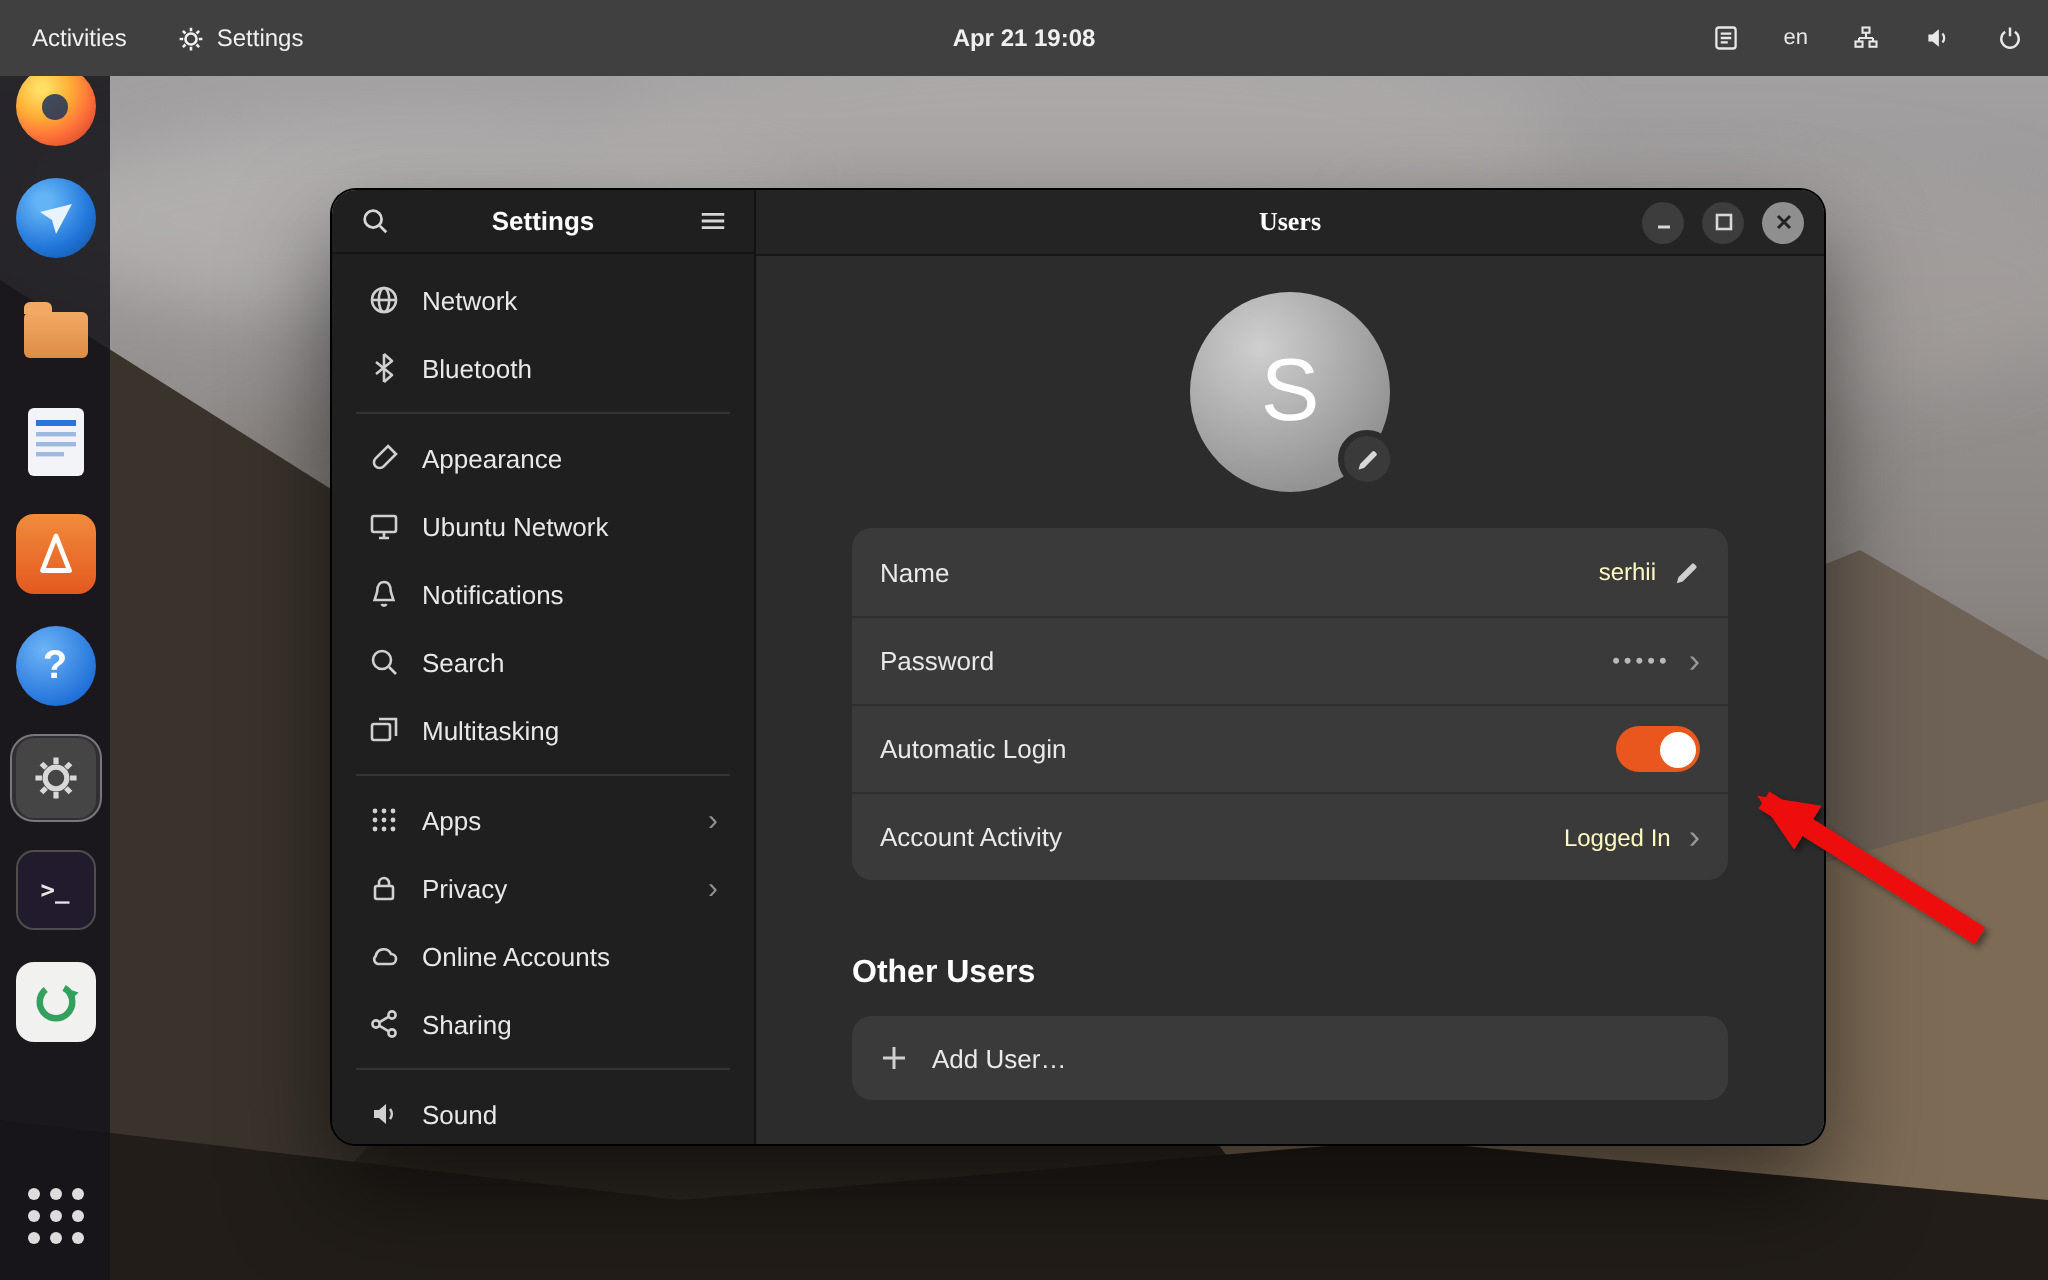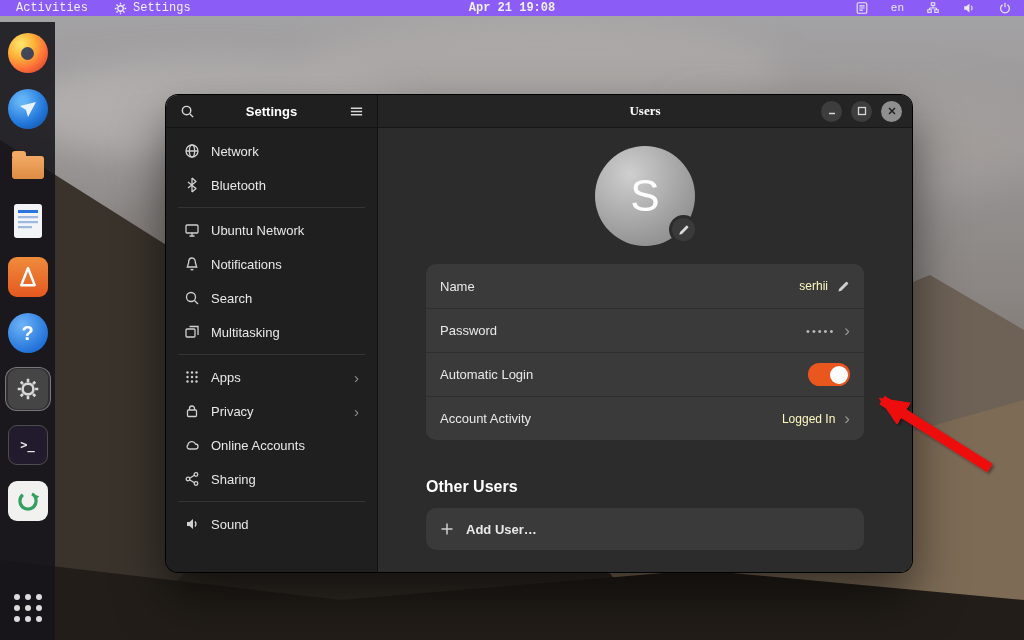--- a/index.html
+++ b/index.html
@@ -4,22 +4,22 @@
 <style>
   * { margin:0; padding:0; box-sizing:border-box; }
   html,body { width:1024px; height:640px; overflow:hidden; }
   body { font-family:"Liberation Sans", sans-serif; background:#000; }
   button { background:none; border:none; color:inherit; font:inherit; padding:0; }
 
   .desktop { position:relative; width:1024px; height:640px; overflow:hidden; background:#6f6a66; }
   .wallpaper { position:absolute; inset:0; width:100%; height:100%; display:block; }
 
   
-  .topbar { position:absolute; top:0; left:0; right:0; height:16px; background:#8b5cf6;
-            display:flex; align-items:center; color:#f0f0f0; font-size:12px; z-index:30;font-family:Liberation Mono, monospace; }
+  .topbar { position:absolute; top:0; left:0; right:0; height:38px; background:#404040;
+            display:flex; align-items:center; color:#f0f0f0; font-size:12px; z-index:30; }
   .tb-left { display:flex; align-items:center; gap:14px; margin-left:10px; }
   .tb-item { padding:2px 6px; border-radius:4px; }
   .tb-app { display:flex; align-items:center; gap:6px; }
   .tb-clock { position:absolute; left:50%; transform:translateX(-50%); font-weight:600; padding:2px 8px; }
   .tb-right { margin-left:auto; display:flex; align-items:center; gap:22px; margin-right:12px; }
   .tb-ic svg { display:block; }
   .tb-en { font-size:11px; color:#e8e8e8; }
 
   
   .dock { position:absolute; top:22px; left:0; bottom:0; width:55px;
@@ -85,21 +85,21 @@
   .row-right { margin-left:auto; display:flex; align-items:center; gap:9px; }
   .row-value { color:#fef9c3; font-size:12px; }
   .pw-dots { letter-spacing:2px; font-size:11px; color:#b9b9b9; }
   .chev { color:#989898; font-size:17px; line-height:1; }
   .chev::before { content:"\203A"; }
   .toggle { width:42px; height:23px; border-radius:12px; background:#e9571f; position:relative; }
   .toggle::after { content:""; position:absolute; top:2.5px; right:2.5px; width:18px; height:18px; border-radius:50%; background:#ffffff; }
 
   .other-heading { width:438px; margin:38px auto 12px; color:#ffffff; font-size:16px; font-weight:bold; }
   .add-user { width:438px; height:42px; margin:0 auto; background:#3a3a3a; border-radius:10px;
-              display:flex; align-items:center; gap:12px; padding:0 14px; color:#e9e9e9; font-size:13px;font-weight:bold; }
+              display:flex; align-items:center; gap:12px; padding:0 14px; color:#e9e9e9; font-size:13px; }
 
   .arrow-overlay { position:absolute; inset:0; width:100%; height:100%; z-index:40; pointer-events:none; }
 </style>
 </head>
 <body>
 
 <div class="desktop">
 
   <svg class="wallpaper" viewBox="0 0 1024 640" preserveAspectRatio="none">
     <defs>
@@ -279,20 +279,28 @@
           <span class="si">
             <svg viewBox="0 0 16 16" fill="none" stroke="#d0d0d0" stroke-width="1.3" stroke-linejoin="round">
                 <path d="M8 1v14M8 1l4 3.5L4 11M8 15l4-3.5L4 5"></path>
               </svg>
           </span>
           <span>Bluetooth</span>
         </button>
 
         <div class="sb-div"></div>
 
+        <button class="sb-item">
+          <span class="si">
+            <svg viewBox="0 0 16 16" fill="none" stroke="#d0d0d0" stroke-width="1.3">
+                <path d="M10 2l4 4-6.2 6.2a2.3 2.3 0 1 1-4-4Z"></path>
+              </svg>
+          </span>
+          <span>Appearance</span>
+        </button>
 
         <button class="sb-item">
           <span class="si">
             <svg viewBox="0 0 16 16" fill="none" stroke="#d0d0d0" stroke-width="1.3">
                 <rect x="2" y="3" width="12" height="8" rx="1"></rect>
                 <path d="M8 11v3M5.5 14h5"></path>
               </svg>
           </span>
           <span>Ubuntu Network</span>
         </button>

